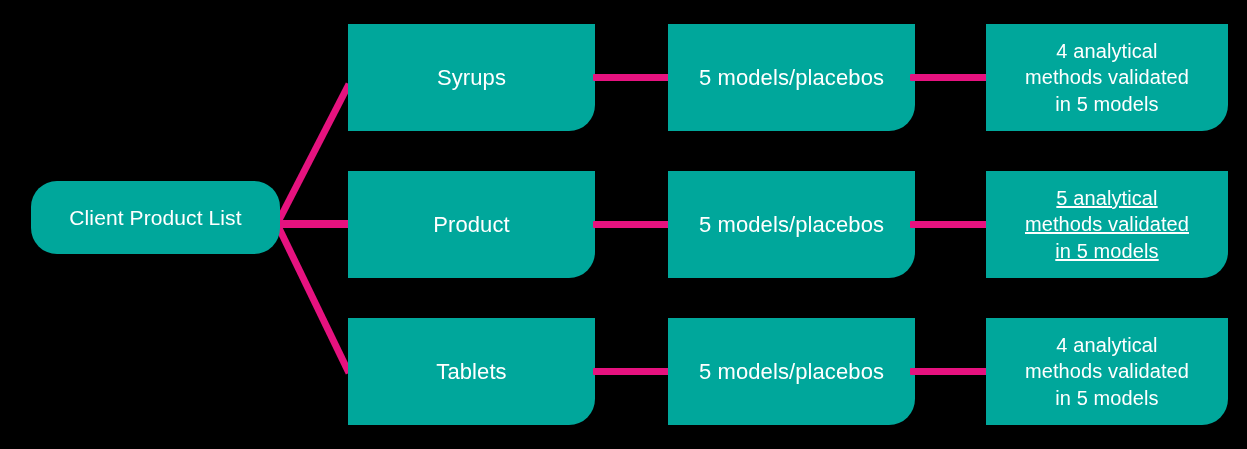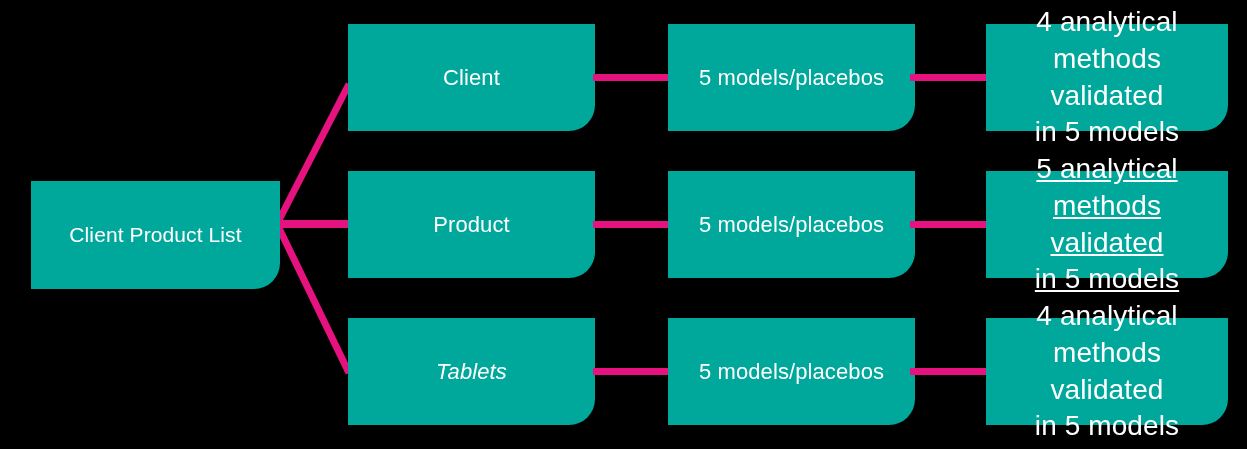--- a/index.html
+++ b/index.html
@@ -30,21 +30,21 @@
     line-height: 1.32;
     letter-spacing: 0.1px;
     padding: 4px 10px;
     white-space: pre-line;
   }
   .node.root {
     font-size: 21px;
     border-radius: 0 0 26px 0;
   }
   .node.leaf {
-    font-size: 28px;
+    font-size: 20px;
   }
   .connector {
     position: absolute;
     background: #e6127f;
     border-radius: 1px;
   }
   svg.branch-layer {
     position: absolute;
     left: 0;
     top: 0;
@@ -57,23 +57,23 @@
 <body>
 
 <div id="canvas">
 
   <svg class="branch-layer" viewBox="0 0 1247 449">
     <line x1="277" y1="224" x2="349" y2="84" stroke="#e6127f" stroke-width="7" stroke-linecap="butt"></line>
     <line x1="274" y1="224" x2="352" y2="224" stroke="#e6127f" stroke-width="8" stroke-linecap="butt"></line>
     <line x1="277" y1="224" x2="349" y2="373" stroke="#e6127f" stroke-width="7" stroke-linecap="butt"></line>
   </svg>
 
-  <div class="node root" style="left:31px; top:181px; width:249px; height:108px;">Client Product List</div>
+  <div class="node root" style="left:31px; top:181px; width:249px; height:73px;border-radius:26px;">Client Product List</div>
 
-  <div class="node" style="left:348px; top:24px; width:247px; height:107px;">Client</div>
+  <div class="node" style="left:348px; top:24px; width:247px; height:107px;">Syrups</div>
 
   <div class="connector" style="left:593px; top:74px; width:78px; height:7px;"></div>
 
   <div class="node" style="left:668px; top:24px; width:247px; height:107px;">5 models/placebos</div>
 
   <div class="connector" style="left:910px; top:74px; width:80px; height:7px;"></div>
 
   <div class="node leaf" style="left:986px; top:24px; width:242px; height:107px;">4 analytical
 methods validated
 in 5 models</div>
@@ -83,21 +83,21 @@
   <div class="connector" style="left:593px; top:221px; width:78px; height:7px;"></div>
 
   <div class="node" style="left:668px; top:171px; width:247px; height:107px;">5 models/placebos</div>
 
   <div class="connector" style="left:910px; top:221px; width:80px; height:7px;"></div>
 
   <div class="node leaf" style="left:986px; top:171px; width:242px; height:107px;text-decoration:underline;">5 analytical
 methods validated
 in 5 models</div>
 
-  <div class="node" style="left:348px; top:318px; width:247px; height:107px;font-style:italic;">Tablets</div>
+  <div class="node" style="left:348px; top:318px; width:247px; height:107px;">Tablets</div>
 
   <div class="connector" style="left:593px; top:368px; width:78px; height:7px;"></div>
 
   <div class="node" style="left:668px; top:318px; width:247px; height:107px;">5 models/placebos</div>
 
   <div class="connector" style="left:910px; top:368px; width:80px; height:7px;"></div>
 
   <div class="node leaf" style="left:986px; top:318px; width:242px; height:107px;">4 analytical
 methods validated
 in 5 models</div>

